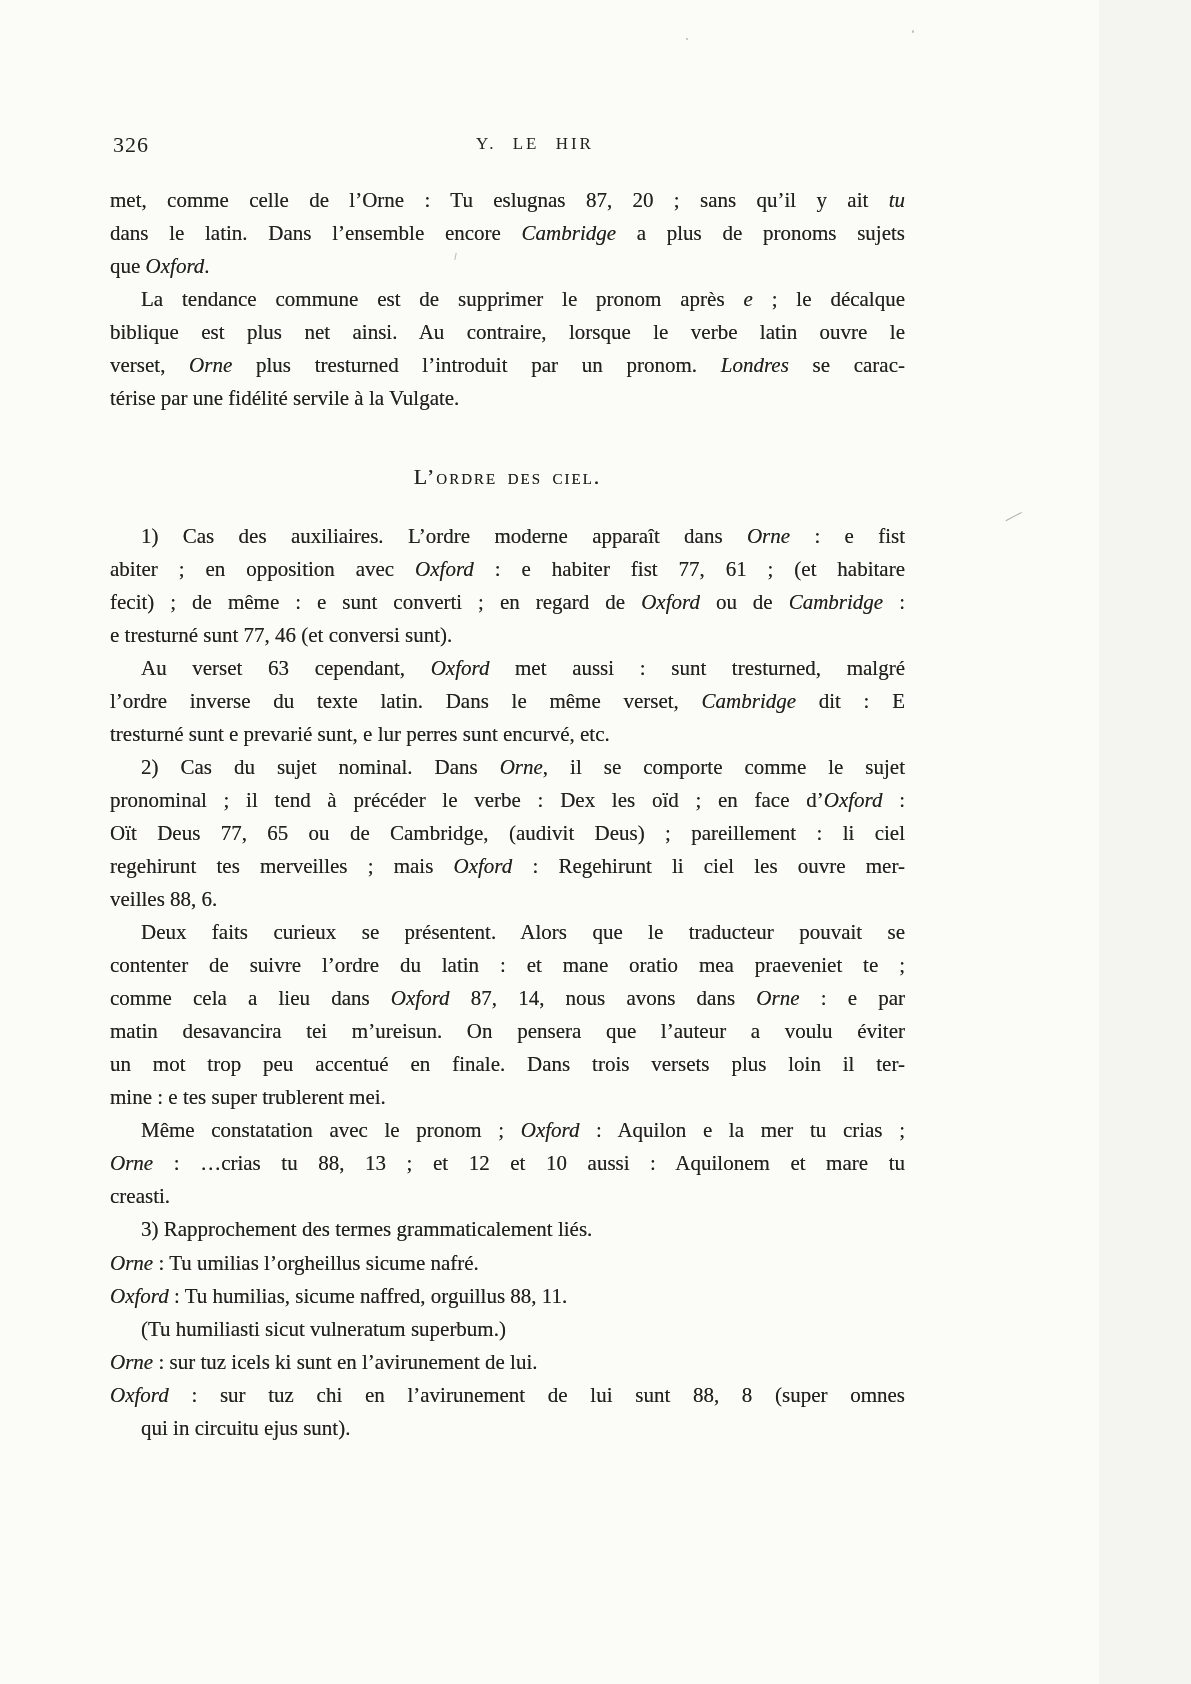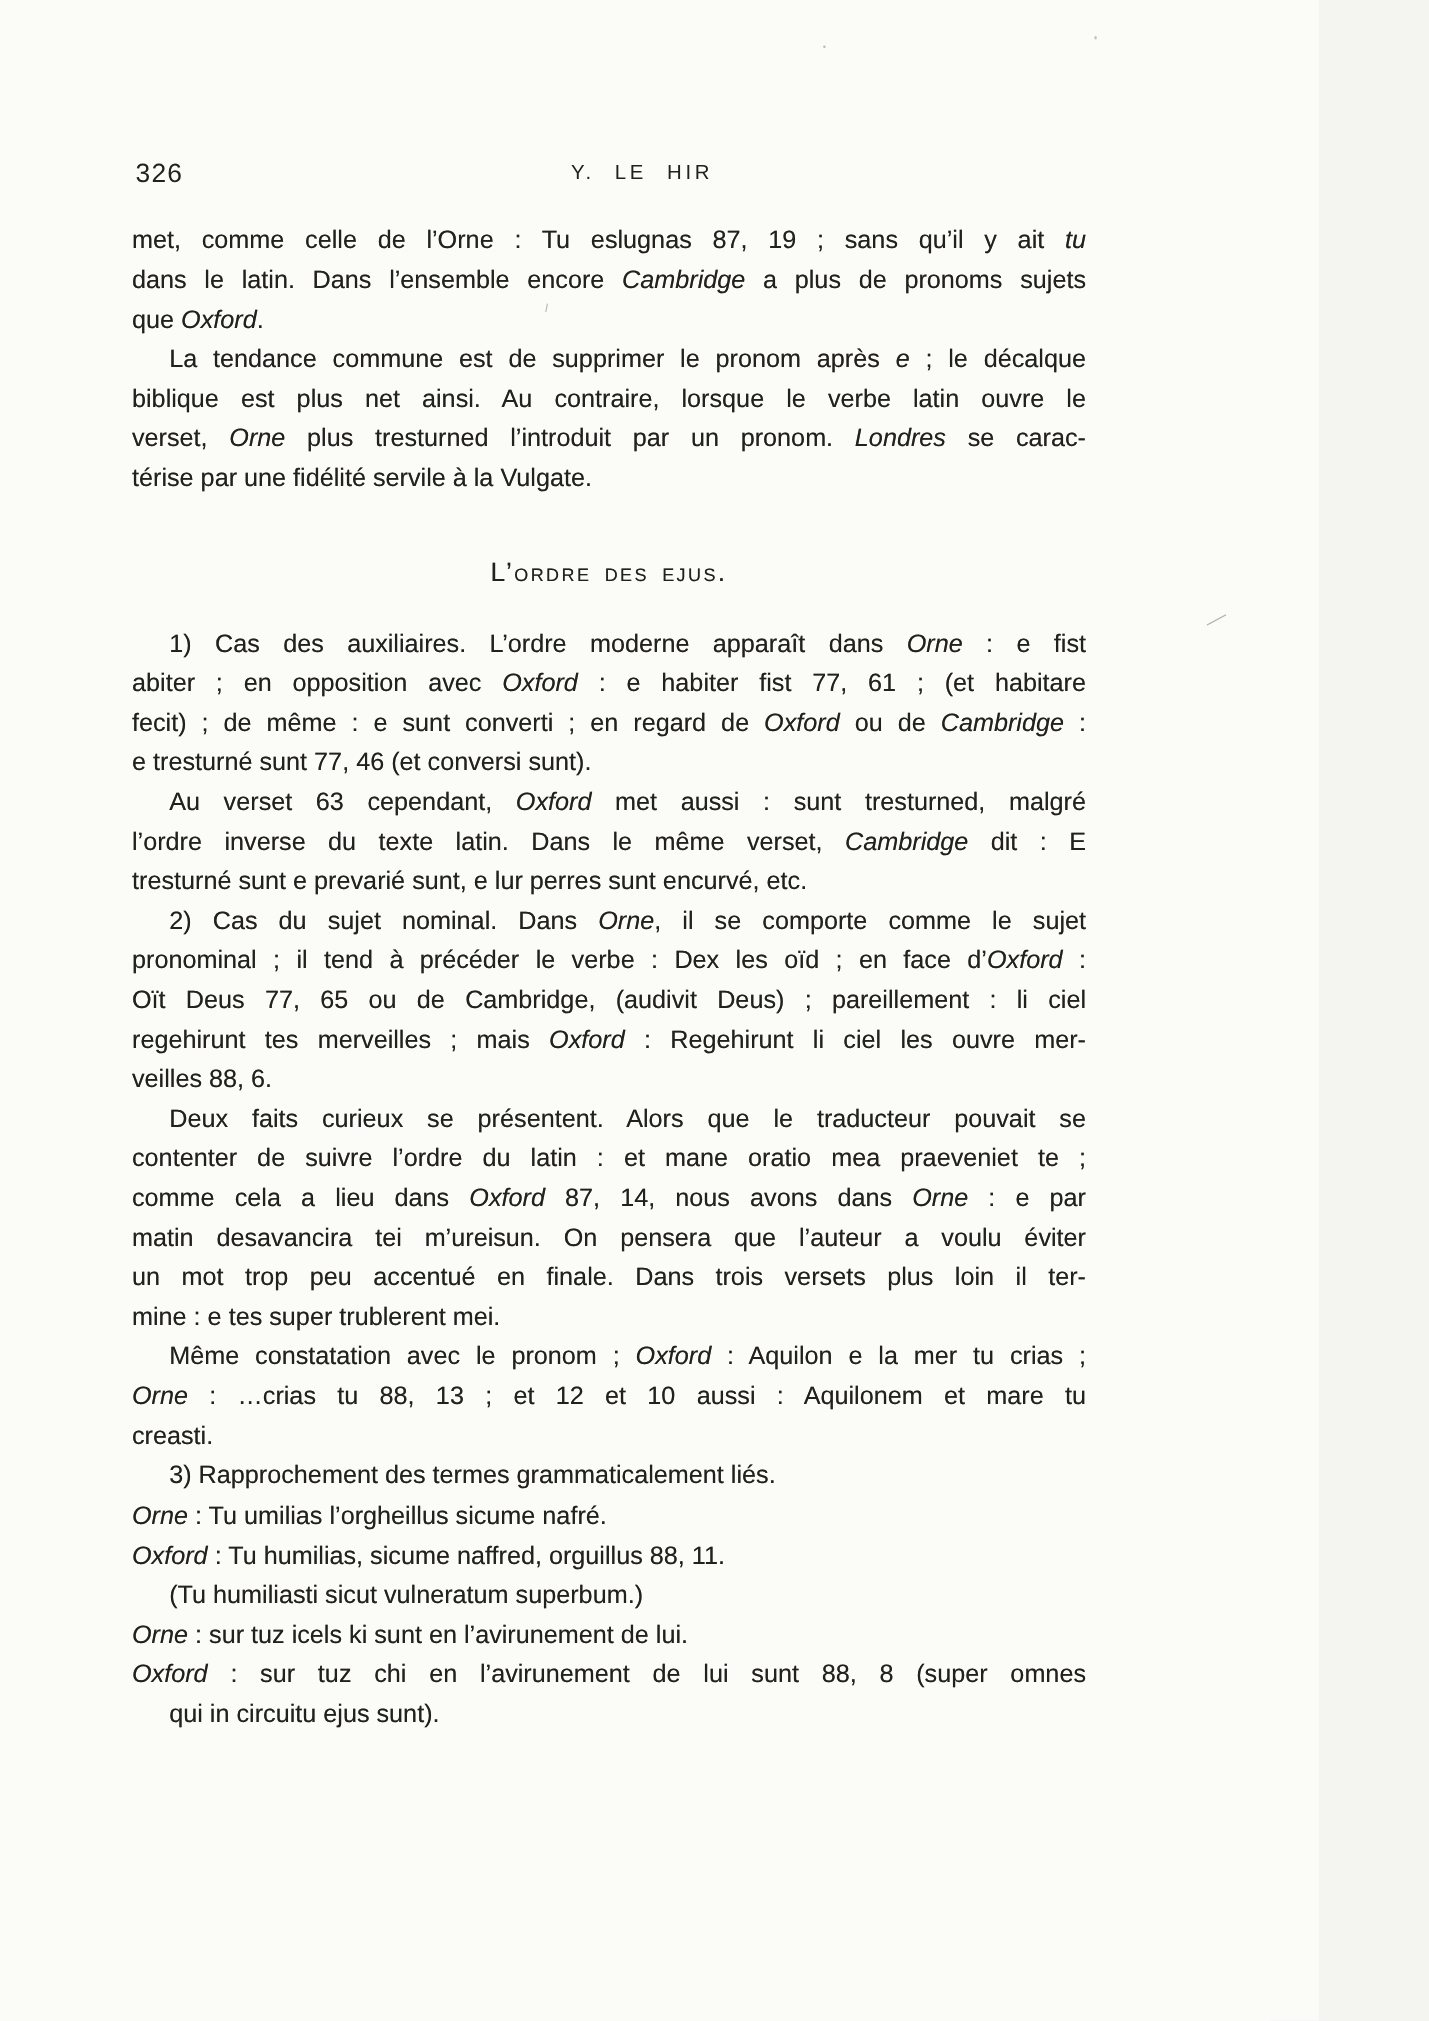--- a/index.html
+++ b/index.html
@@ -6,21 +6,21 @@
     margin: 0;
     padding: 0;
     background: #f4f4f1;
   }
   .page {
     position: relative;
     width: 1099px;
     height: 1684px;
     background: #fbfbf8;
     overflow: hidden;
-    font-family: Liberation Sans, sans-serif;
+    font-family: Liberation Serif, serif;
     color: #22211e;
   }
   
   .running-head {
     position: absolute;
     top: 131px;
     left: 110px;
     width: 795px;
     height: 30px;
   }
@@ -101,31 +101,31 @@
 
 <div class="page">
 
   <div class="running-head">
     <span class="pagenum">326</span>
     <span class="rh-title">Y. LE HIR</span>
   </div>
 
   <div class="text-block" id="text-block">
       <div class="block para">
-        <div class="line just"><span>met, comme celle de l’Orne : Tu eslugnas 87, 19 ; sans qu’il y ait </span><span class="it">tu</span></div>
+        <div class="line just"><span>met, comme celle de l’Orne : Tu eslugnas 87, 20 ; sans qu’il y ait </span><span class="it">tu</span></div>
         <div class="line just"><span>dans le latin. Dans l’ensemble encore </span><span class="it">Cambridge</span><span> a plus de pronoms sujets</span></div>
         <div class="line"><span>que </span><span class="it">Oxford</span><span>.</span></div>
       </div>
       <div class="block para">
         <div class="line ind just"><span>La tendance commune est de supprimer le pronom après </span><span class="it">e</span><span> ; le décalque</span></div>
         <div class="line just"><span>biblique est plus net ainsi. Au contraire, lorsque le verbe latin ouvre le</span></div>
         <div class="line just"><span>verset, </span><span class="it">Orne</span><span> plus tresturned l’introduit par un pronom. </span><span class="it">Londres</span><span> se carac-</span></div>
         <div class="line"><span>térise par une fidélité servile à la Vulgate.</span></div>
       </div>
-      <div class="block heading heading">L’ordre des ejus.</div>
+      <div class="block heading heading">L’ordre des ciel.</div>
       <div class="block para">
         <div class="line ind just"><span>1) Cas des auxiliaires. L’ordre moderne apparaît dans </span><span class="it">Orne</span><span> : e fist</span></div>
         <div class="line just"><span>abiter ; en opposition avec </span><span class="it">Oxford</span><span> : e habiter fist 77, 61 ; (et habitare</span></div>
         <div class="line just"><span>fecit) ; de même : e sunt converti ; en regard de </span><span class="it">Oxford</span><span> ou de </span><span class="it">Cambridge</span><span> :</span></div>
         <div class="line"><span>e tresturné sunt 77, 46 (et conversi sunt).</span></div>
       </div>
       <div class="block para">
         <div class="line ind just"><span>Au verset 63 cependant, </span><span class="it">Oxford</span><span> met aussi : sunt tresturned, malgré</span></div>
         <div class="line just"><span>l’ordre inverse du texte latin. Dans le même verset, </span><span class="it">Cambridge</span><span> dit : E</span></div>
         <div class="line"><span>tresturné sunt e prevarié sunt, e lur perres sunt encurvé, etc.</span></div>

